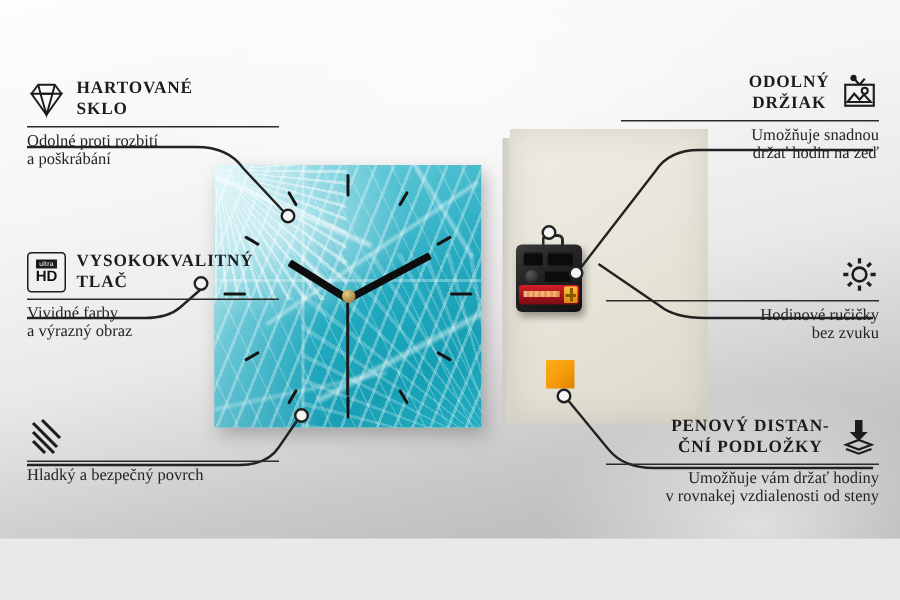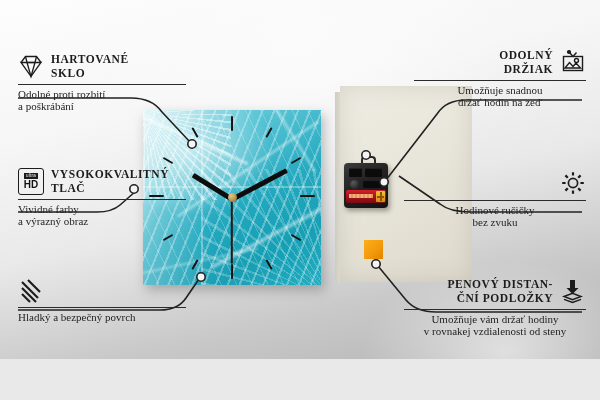--- a/index.html
+++ b/index.html
@@ -140,29 +140,29 @@
 
   
   .feat{position:absolute;width:168px;}
   .feat .head{display:flex;align-items:center;gap:7px;}
   .feat.right .head{justify-content:flex-end;}
   .feat .titles{
     font-family:"Liberation Serif", serif;
     font-size:11.5px;font-weight:bold;letter-spacing:.55px;
     color:#1c1c1c;line-height:14px;text-transform:uppercase;
   }
-  .feat.right .titles{text-align:right;}
+  .feat.right .titles{text-align:center;}
   .feat .rule{
     height:1px;background:#2b2b2b;margin:4px 0 4px 0;width:100%;
   }
   .feat .desc{
     font-family:"Liberation Serif", serif;
     font-size:11px;color:#242424;line-height:11.5px;
   }
-  .feat.right .desc{text-align:center;}
+  .feat.right .desc{text-align:right;}
 
   .ico{width:26px;height:26px;flex:0 0 26px;}
   .ico svg{display:block;width:26px;height:26px;}
 
   
   #feat-glass{left:18px;top:52px;}
   #feat-print{left:18px;top:167px;}
   #feat-edges{left:18px;top:277px;}
   #feat-holder{left:414px;top:48px;width:172px;}
   #feat-mech{left:404px;top:170px;width:182px;}

